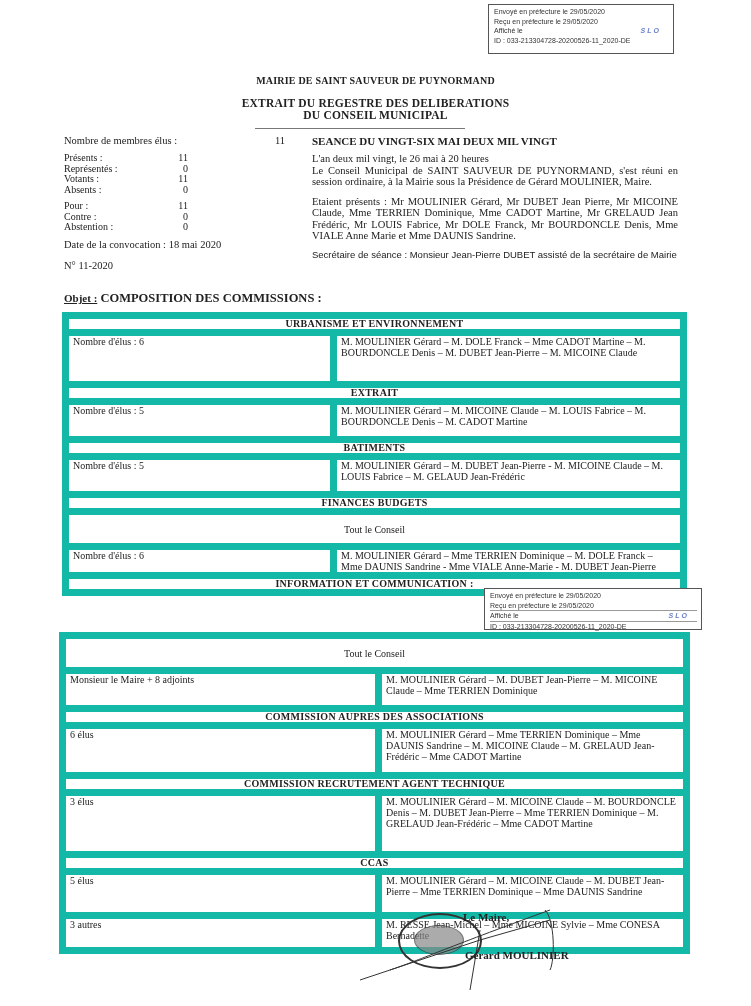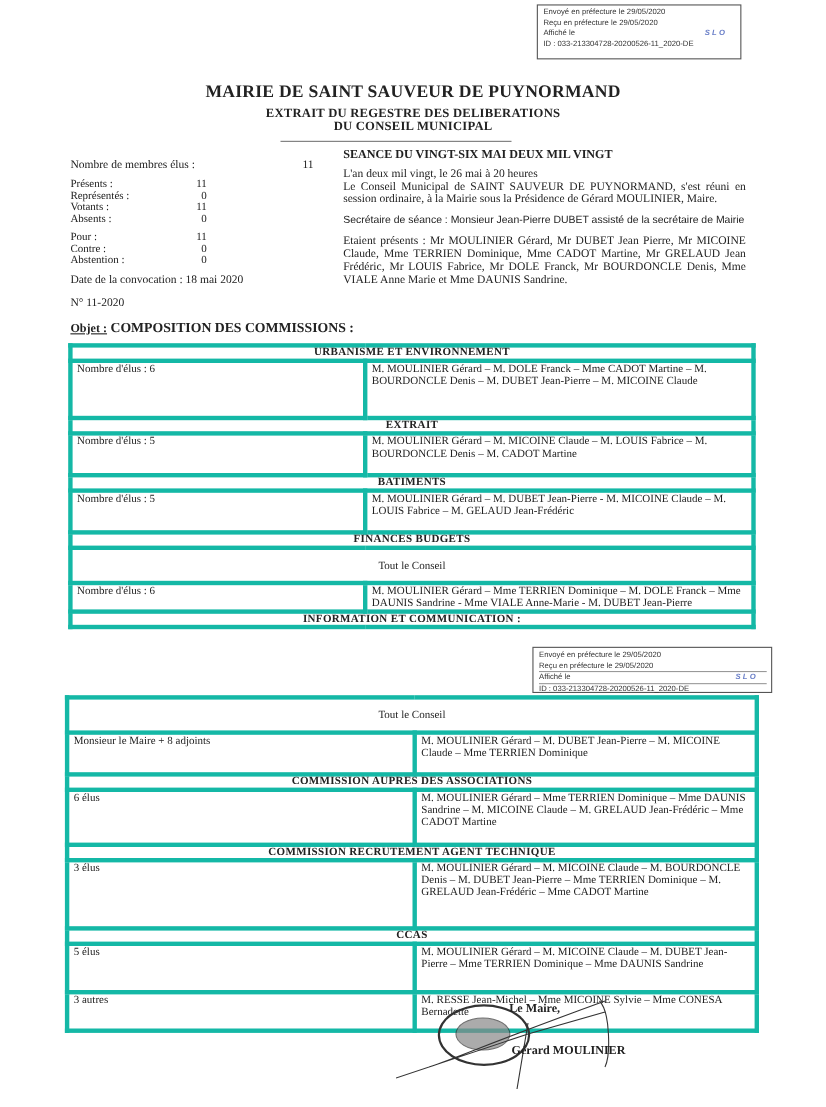--- a/index.html
+++ b/index.html
@@ -10,44 +10,44 @@
   .stamp .sep { border-bottom:1px solid #999; }
   .h1 { position:absolute; left:0; width:751px; text-align:center; font-weight:bold; font-size:11.5px; letter-spacing:0.2px; }
   .rule { position:absolute; left:255px; width:210px; border-top:1px solid #777; }
   .left-col { position:absolute; left:64px; font-size:10.5px; line-height:11px; }
   .stats td { padding:0; font-size:10px; line-height:10.5px; }
   .right-col { position:absolute; left:312px; width:366px; font-size:10.5px; line-height:11.5px; text-align:justify; }
   .bold { font-weight:bold;text-align:center; }
   .objet { position:absolute; left:64px; top:291px; font-weight:bold; font-size:12.5px; }
   .objet .lbl { text-decoration:underline; font-size:11px; }
   table.comm { position:absolute; border-collapse:collapse; font-size:10px; line-height:11px; }
-  table.comm td { border:4px solid #14b8a6; padding:0 4px; vertical-align:top; }
+  table.comm td { border:7px solid #14b8a6; padding:0 4px; vertical-align:top; }
   table.comm td.head { text-align:center; font-weight:bold; font-size:10px; letter-spacing:0.3px; padding:0; line-height:10px; }
   table.comm td.full { text-align:center; height:28px; vertical-align:middle; }
   .sig { position:absolute; font-weight:bold; font-size:11px; }
   .seal { position:absolute; left:398px; top:913px; width:80px; height:52px; border:2px solid #333; border-radius:50%; }
   .seal .inner { position:absolute; left:14px; top:10px; width:48px; height:28px; border:1px solid #333; border-radius:50%; background:#888; opacity:.7; }
 </style>
 </head>
 <body>
 
 <div class="stamp" style="left:488px; top:4px; width:186px; height:50px;">
   <div class="row">Envoyé en préfecture le 29/05/2020</div>
   <div class="row">Reçu en préfecture le 29/05/2020</div>
   <div class="row"><span>Affiché le</span><span class="logo">SLO</span></div>
   <div class="row">ID : 033-213304728-20200526-11_2020-DE</div>
 </div>
 
-<div class="h1" style="top:75px; font-size:16px;">MAIRIE DE SAINT SAUVEUR DE PUYNORMAND</div>
+<div class="h1" style="top:75px; font-size:10px;">MAIRIE DE SAINT SAUVEUR DE PUYNORMAND</div>
 <div class="h1" style="top:97px;">EXTRAIT DU REGESTRE DES DELIBERATIONS</div>
 <div class="h1" style="top:109px;">DU CONSEIL MUNICIPAL</div>
 <div class="rule" style="top:128px;"></div>
 <div class="bold" style="position:absolute; left:312px; top:135px; font-size:11px;">SEANCE DU VINGT-SIX MAI DEUX MIL VINGT</div>
 
-<div class="left-col" style="top:145px;">
+<div class="left-col" style="top:135px;">
   <div><span>Nombre de membres élus :</span><span style="position:absolute; left:211px;">11</span></div>
   <table class="stats" style="margin-top:7px; border-collapse:collapse;">
     <tbody>
         <tr>
           <td style="width:110px;">Présents :</td>
           <td style="text-align:right; width:14px;">11</td>
         </tr>
     <tr>
           <td>Représentés :</td>
           <td style="text-align:right;">0</td>
@@ -78,22 +78,22 @@
         </tr>
   </tbody>
     </table>
   <div style="margin-top:6px;">Date de la convocation : 18 mai 2020</div>
   <div style="margin-top:10px;">N° 11-2020</div>
 </div>
 
 <div class="right-col" style="top:153px;">
   <div>L'an deux mil vingt, le 26 mai à 20 heures</div>
   <div>Le Conseil Municipal de SAINT SAUVEUR DE PUYNORMAND, s'est réuni en session ordinaire, à la Mairie sous la Présidence de Gérard MOULINIER, Maire.</div>
+  <div style="margin-top:8px;">Etaient présents : Mr MOULINIER Gérard, Mr DUBET Jean Pierre, Mr MICOINE Claude, Mme TERRIEN Dominique, Mme CADOT Martine, Mr GRELAUD Jean Frédéric, Mr LOUIS Fabrice, Mr DOLE Franck, Mr BOURDONCLE Denis, Mme VIALE Anne Marie et Mme DAUNIS Sandrine.</div>
   <div style="margin-top:8px; font-family:'Liberation Sans','DejaVu Sans',sans-serif; font-size:9.5px; line-height:10.5px; text-align:left;">Secrétaire de séance : Monsieur Jean-Pierre DUBET assisté de la secrétaire de Mairie</div>
-  <div style="margin-top:8px;">Etaient présents : Mr MOULINIER Gérard, Mr DUBET Jean Pierre, Mr MICOINE Claude, Mme TERRIEN Dominique, Mme CADOT Martine, Mr GRELAUD Jean Frédéric, Mr LOUIS Fabrice, Mr DOLE Franck, Mr BOURDONCLE Denis, Mme VIALE Anne Marie et Mme DAUNIS Sandrine.</div>
 </div>
 
 <div class="objet">
   <span class="lbl">Objet :</span>
   <span>COMPOSITION DES COMMISSIONS :</span>
 </div>
 
 <table class="comm" style="left:62px; top:312px; width:625px;">
   <colgroup>
       <col style="width:268px">

